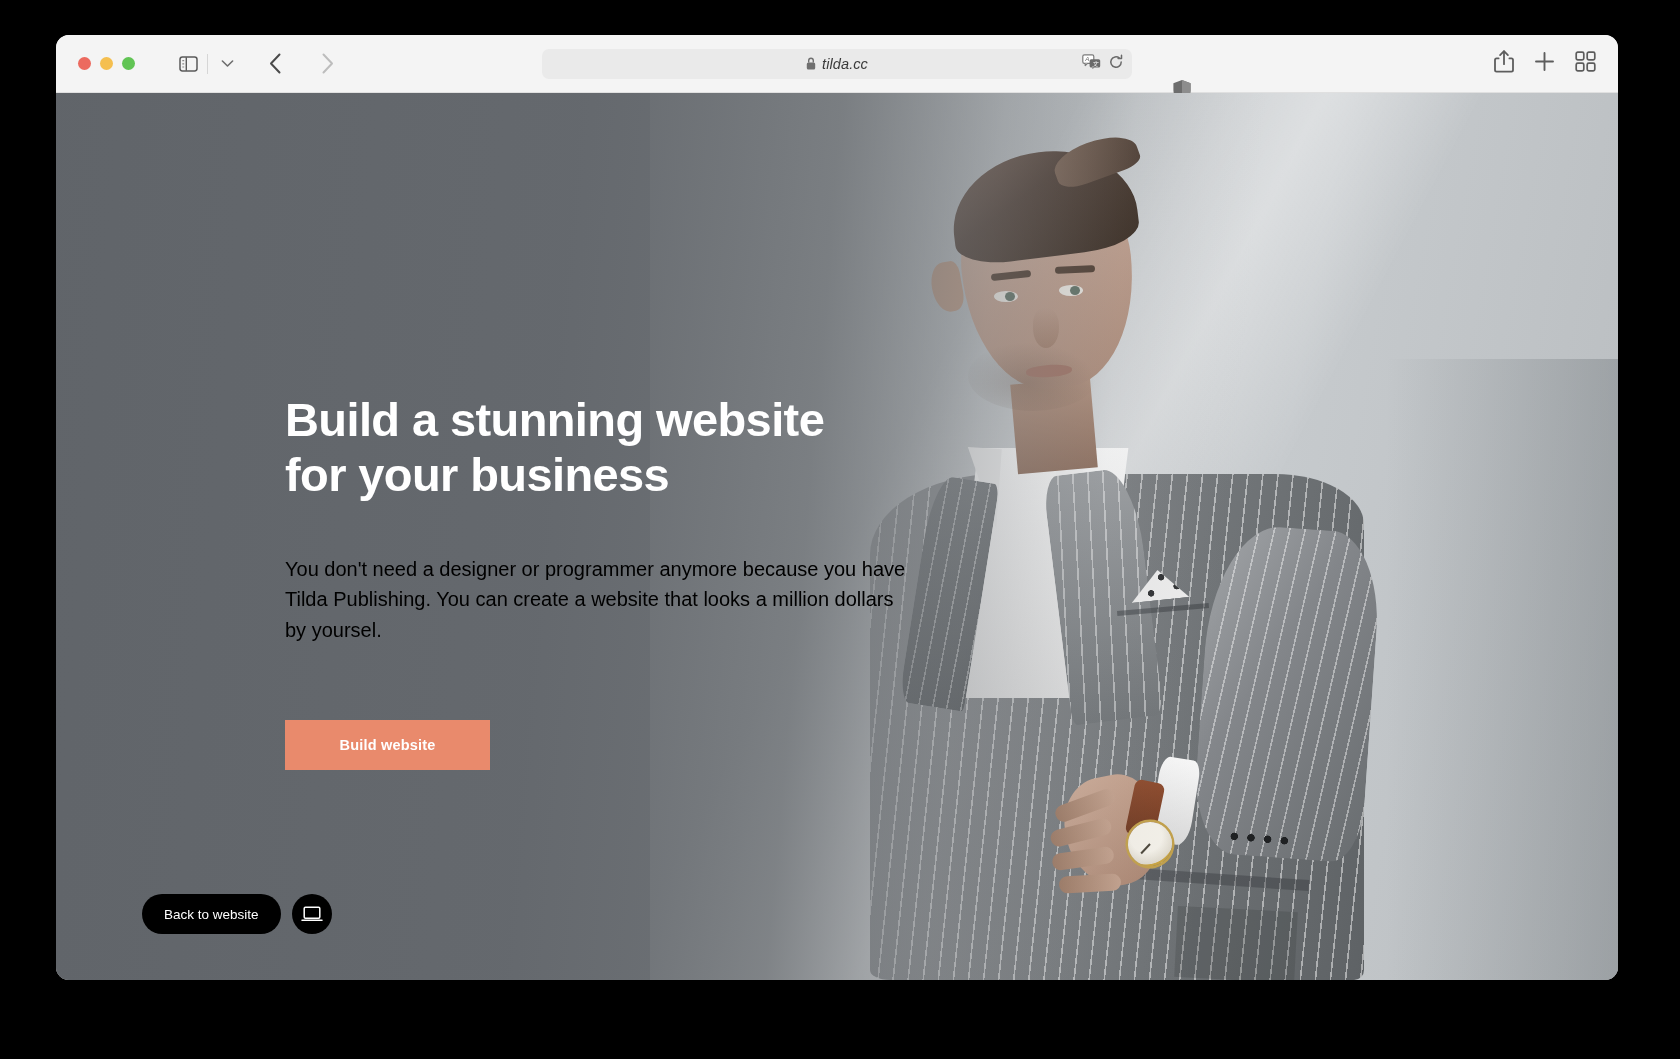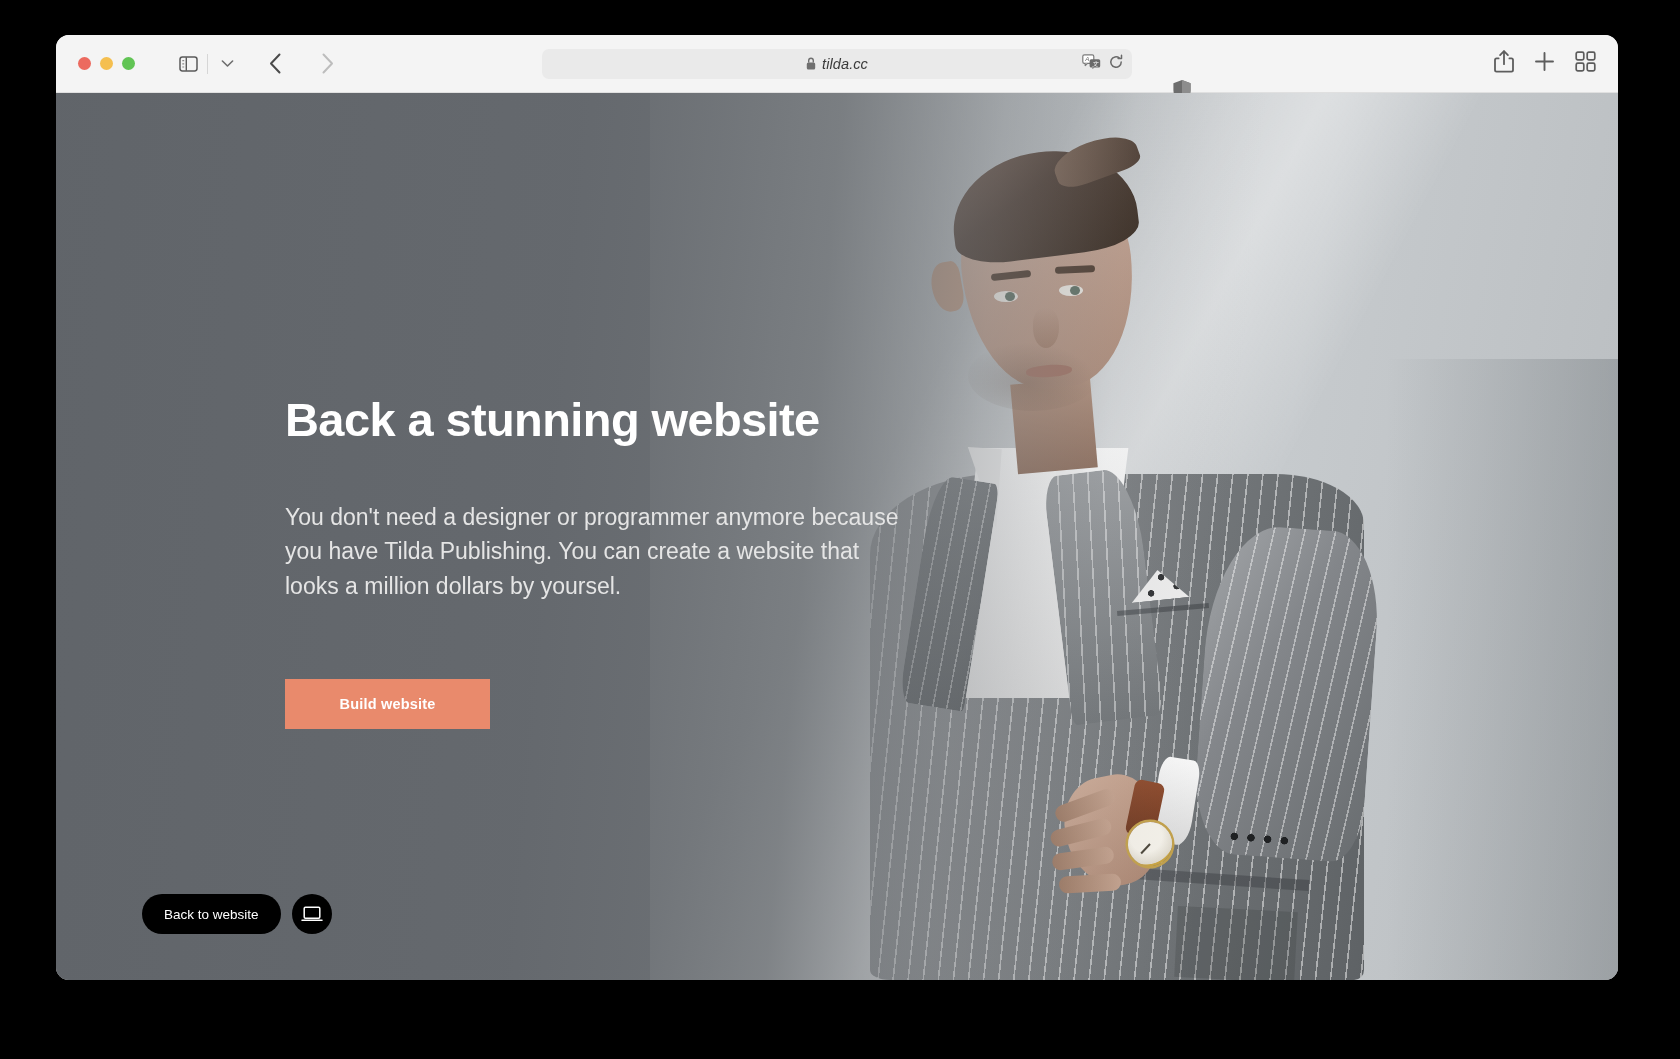--- a/index.html
+++ b/index.html
@@ -353,23 +353,23 @@
   }
   .hero h1 {
     font-size:47px;
     line-height:1.16;
     font-weight:bold;
     color:#ffffff;
     letter-spacing:-.6px;
   }
   .hero p {
     margin-top:52px;
-    font-size:23px;
+    font-size:20px;
     line-height:1.52;
-    color:#e5e5e5;
+    color:#000000;
     font-weight:400;
     max-width:630px;
   }
   .cta-row {
     margin-top:75px;
     display:flex;
     gap:14px;
   }
   .btn {
     height:50px;
@@ -553,21 +553,22 @@
         <div class="finger f4"></div>
         <div class="watch-strap"></div>
         <div class="watch-face"></div>
       </div>
     </div>
 
     <div class="scrim"></div>
 
     <div class="hero">
       <h1>
-        <span>Back a stunning website</span><br>
+        <span>Build a stunning website</span><br>
+        <span>for your business</span>
       </h1>
       <p>You don't need a designer or programmer anymore because you have Tilda Publishing. You can create a website that looks a million dollars by yoursel.</p>
       <div class="cta-row">
         <div class="btn btn-primary">Build website</div>
       </div>
     </div>
 
     <div class="editbar">
       <div class="pill">Back to website</div>
       <div class="round-btn">

